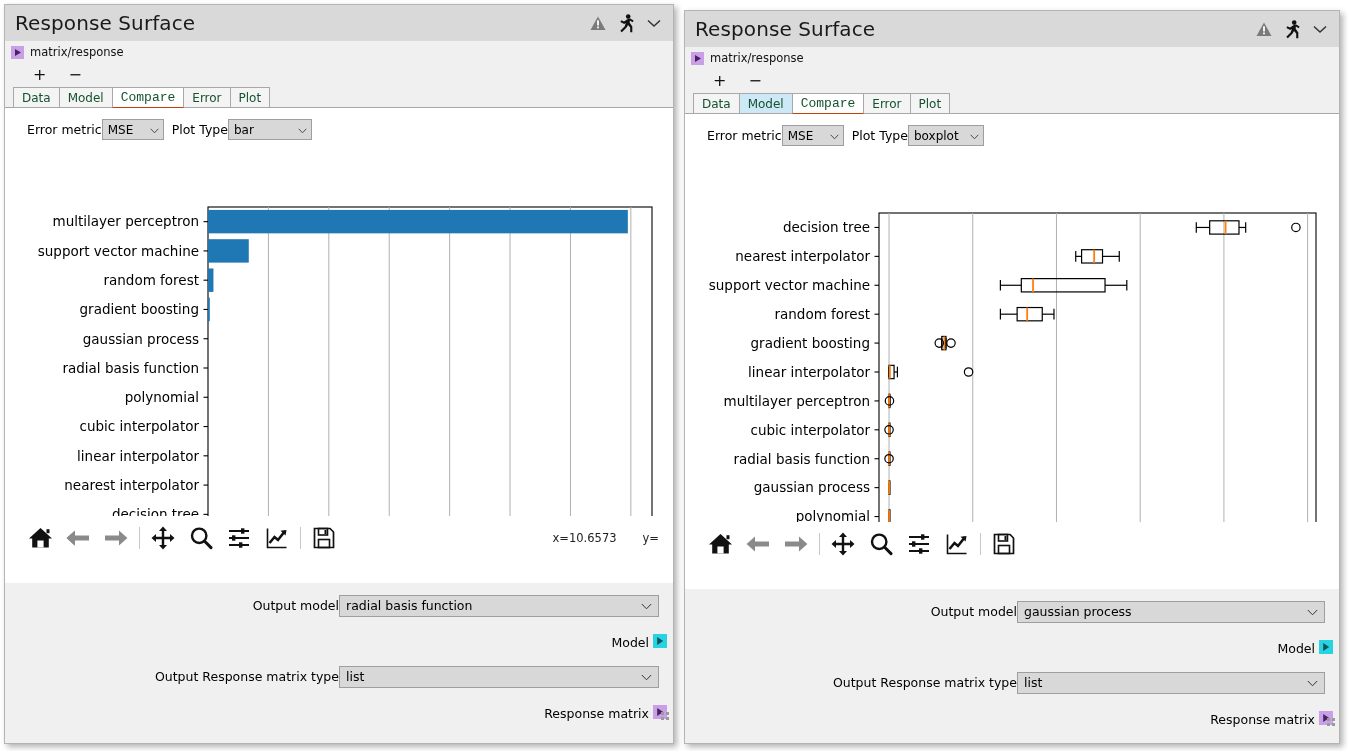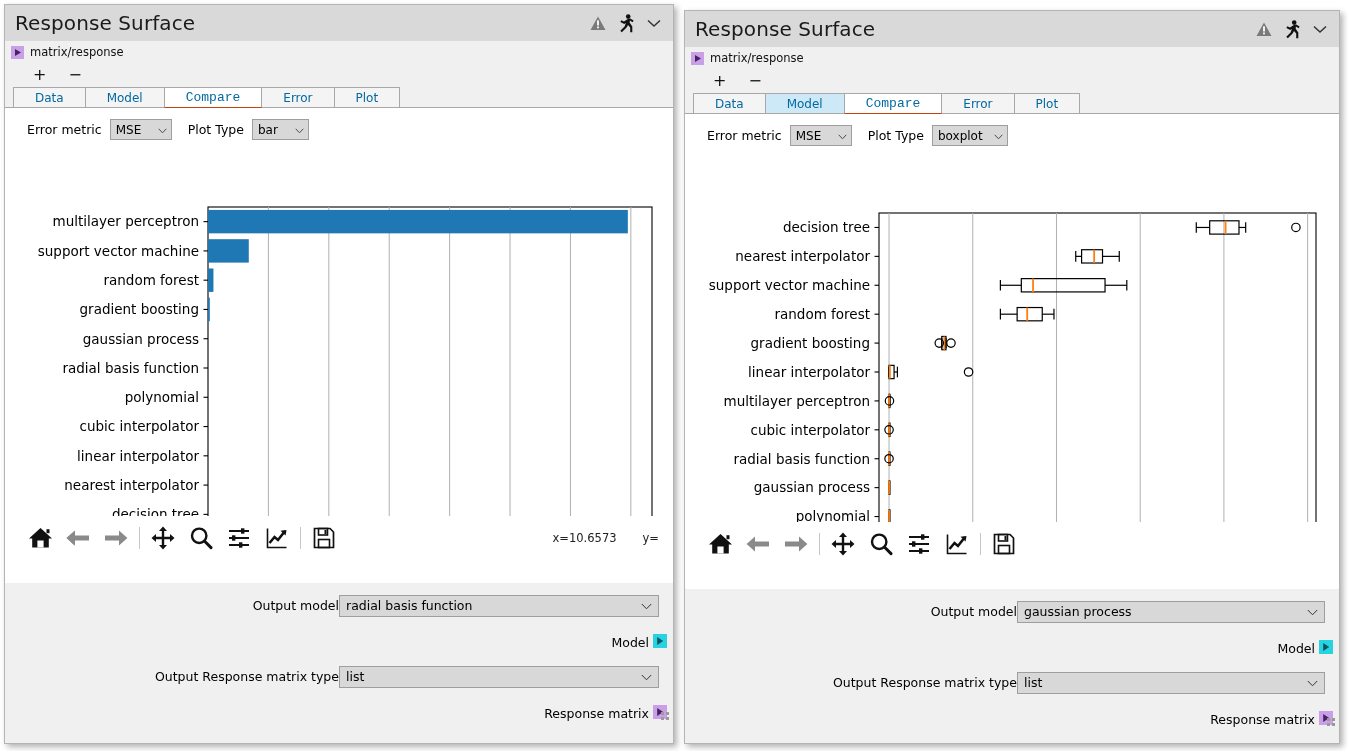--- a/index.html
+++ b/index.html
@@ -19,31 +19,31 @@
 
   .pathrow{height:22px;display:flex;align-items:center;padding-left:6px;background:#f0f0f0;gap:6px;}
   .portmark{width:13px;height:13px;display:block;}
   .pathtxt{font-size:11.5px;color:#111;}
 
   .pmrow{height:24px;display:flex;align-items:center;padding-left:28px;gap:22px;background:#f0f0f0;}
   .pmbtn{font-size:16px;line-height:1;color:#111;cursor:default;font-family:"DejaVu Sans",sans-serif;}
 
   .tabrow{height:21px;display:flex;align-items:flex-end;padding-left:8px;background:#f0f0f0;
           border-bottom:1px solid #a8a8a8;box-sizing:border-box;}
-  .tab{height:20px;display:flex;align-items:center;justify-content:center;padding:0 21px;
+  .tab{height:20px;display:flex;align-items:center;justify-content:center;padding:0 8px;
        font-size:12px;background:#f4f4f4;border:1px solid #a8a8a8;border-bottom:none;
-       margin-right:-1px;box-sizing:border-box;color:#0369a1;}
+       margin-right:-1px;box-sizing:border-box;color:#14532d;}
   .tab.hover{background:#cde8f7;}
   .tab.active{background:#ffffff;position:relative;z-index:3;height:21px;margin-bottom:-1px;
               border-bottom:1px solid #c2410c;font-size:13px;font-family:Liberation Mono, monospace;}
 
   .panel{background:#ffffff;position:relative;}
 
   
-  .ctrlrow{display:flex;align-items:center;gap:8px;padding:11px 0 11px 22px;background:#fff;}
+  .ctrlrow{display:flex;align-items:center;gap:0;padding:11px 0 11px 22px;background:#fff;}
   .clabel{font-size:12.5px;color:#000;}
   .combo{display:inline-flex;align-items:center;justify-content:space-between;
          background:#d8d8d8;border:1px solid #9e9e9e;box-sizing:border-box;height:21px;
          padding:0 4px 0 5px;font-size:12px;color:#000;}
   .combo .cv{white-space:nowrap;overflow:hidden;}
   .chev{margin-left:8px;opacity:.85;}
 
   
   .plotwrap{position:relative;background:#ffffff;}
   svg.plot{display:block;}
@@ -121,21 +121,21 @@
     <div class="panel" style="height:475px;">
       <div class="ctrlrow">
         <span class="clabel">Error metric</span>
         <span class="combo" style="width:62px;">
           <span class="cv">MSE</span>
           <span class="chev"><svg width="9" height="6" viewBox="0 0 9 6">
                 <path d="M.7.8 L4.5 4.8 L8.3 .8" stroke="#333" stroke-width="1" fill="none"></path>
               </svg></span>
         </span>
         <span class="clabel" style="margin-left:8px;">Plot Type</span>
-        <span class="combo" style="width:57px;">
+        <span class="combo" style="width:84px;">
           <span class="cv">bar</span>
           <span class="chev"><svg width="9" height="6" viewBox="0 0 9 6">
                 <path d="M.7.8 L4.5 4.8 L8.3 .8" stroke="#333" stroke-width="1" fill="none"></path>
               </svg></span>
         </span>
       </div>
 
       <div class="plotwrap">
         <svg class="plot" id="bar-svg" width="668" height="365" viewBox="0 0 668 365">
             <rect x="203" y="56" width="444" height="322" fill="#ffffff" stroke="#000" stroke-width="1.1"></rect>

